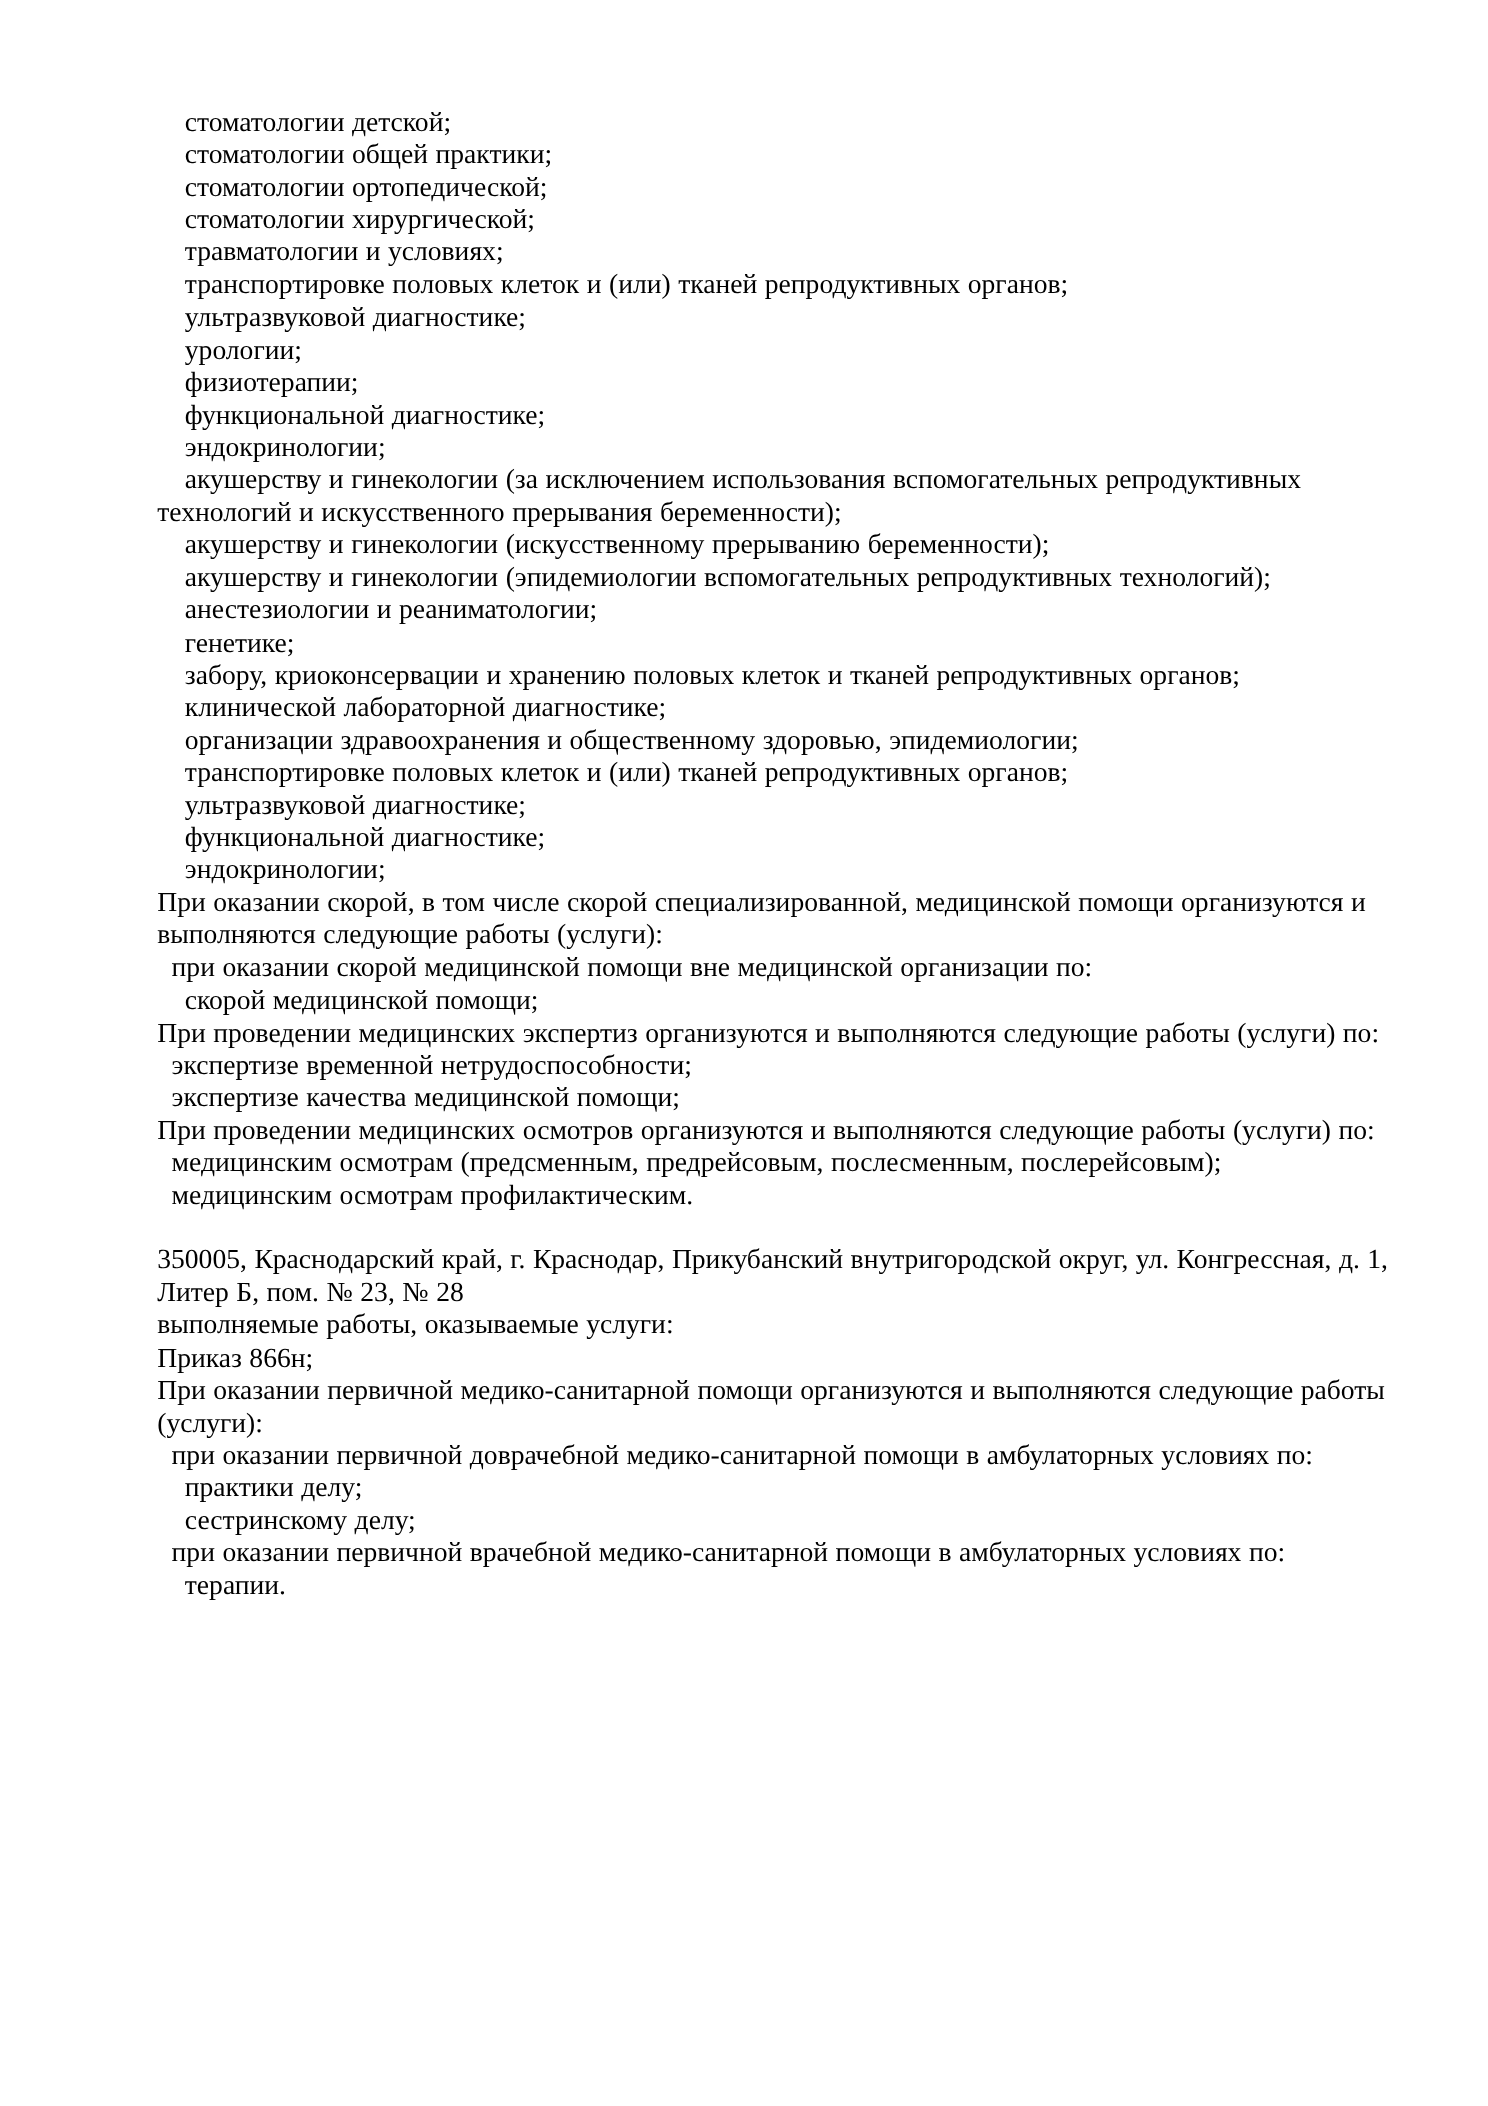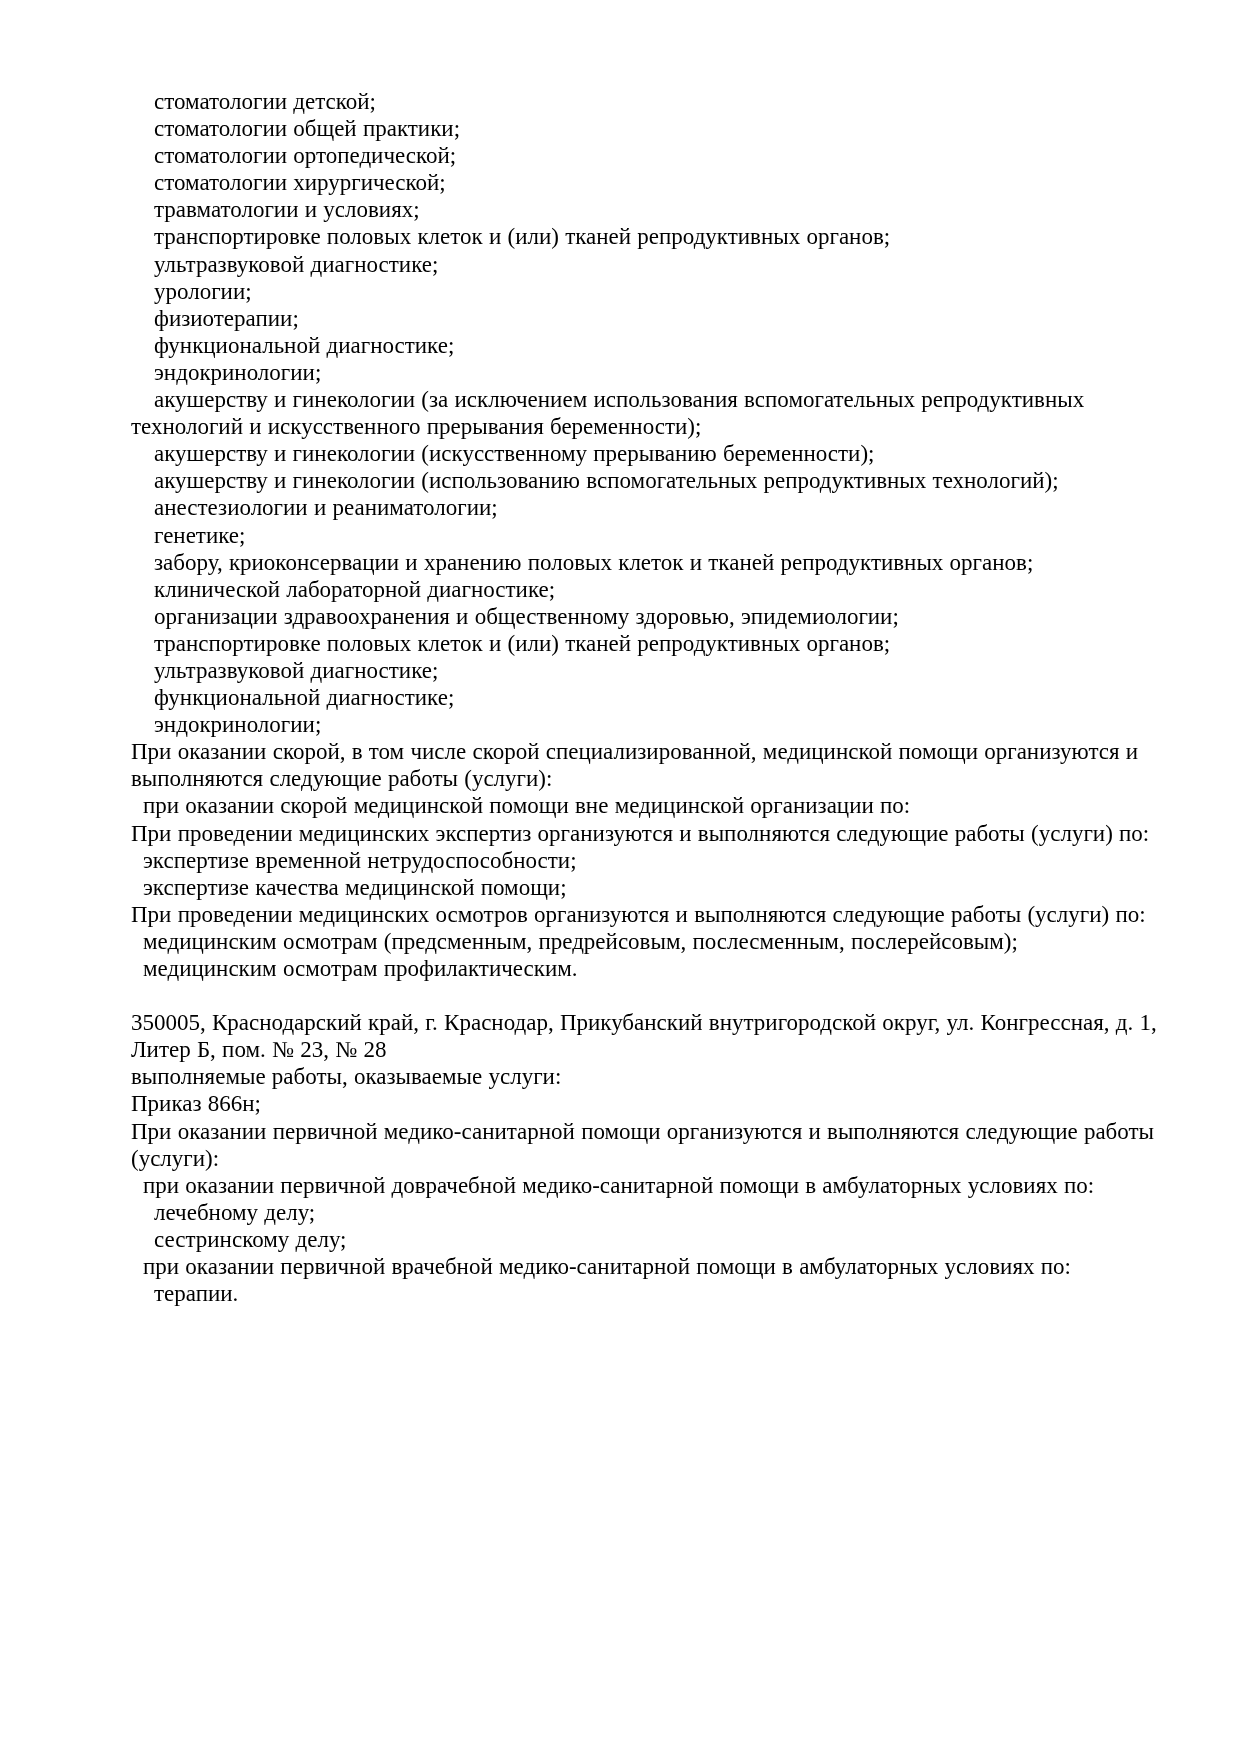--- a/index.html
+++ b/index.html
@@ -45,42 +45,43 @@
       <p class="para ind2">стоматологии хирургической;</p>
       <p class="para ind2">травматологии и условиях;</p>
       <p class="para ind2">транспортировке половых клеток и (или) тканей репродуктивных органов;</p>
       <p class="para ind2">ультразвуковой диагностике;</p>
       <p class="para ind2">урологии;</p>
       <p class="para ind2">физиотерапии;</p>
       <p class="para ind2">функциональной диагностике;</p>
       <p class="para ind2">эндокринологии;</p>
       <p class="para ind2">акушерству и гинекологии (за исключением использования вспомогательных репродуктивных технологий и искусственного прерывания беременности);</p>
       <p class="para ind2">акушерству и гинекологии (искусственному прерыванию беременности);</p>
-      <p class="para ind2">акушерству и гинекологии (использованию вспомогательных репродуктивных технологий);</p>
+      <p class="para ind2">акушерству и гинекологии (эпидемиологии вспомогательных репродуктивных технологий);</p>
       <p class="para ind2">анестезиологии и реаниматологии;</p>
       <p class="para ind2">генетике;</p>
       <p class="para ind2">забору, криоконсервации и хранению половых клеток и тканей репродуктивных органов;</p>
       <p class="para ind2">клинической лабораторной диагностике;</p>
       <p class="para ind2">организации здравоохранения и общественному здоровью, эпидемиологии;</p>
       <p class="para ind2">транспортировке половых клеток и (или) тканей репродуктивных органов;</p>
       <p class="para ind2">ультразвуковой диагностике;</p>
       <p class="para ind2">функциональной диагностике;</p>
       <p class="para ind2">эндокринологии;</p>
       <p class="para ind0">При оказании скорой, в том числе скорой специализированной, медицинской помощи организуются и выполняются следующие работы (услуги):</p>
       <p class="para ind1">при оказании скорой медицинской помощи вне медицинской организации по:</p>
+      <p class="para ind2">скорой медицинской помощи;</p>
       <p class="para ind0">При проведении медицинских экспертиз организуются и выполняются следующие работы (услуги) по:</p>
       <p class="para ind1">экспертизе временной нетрудоспособности;</p>
       <p class="para ind1">экспертизе качества медицинской помощи;</p>
       <p class="para ind0">При проведении медицинских осмотров организуются и выполняются следующие работы (услуги) по:</p>
       <p class="para ind1">медицинским осмотрам (предсменным, предрейсовым, послесменным, послерейсовым);</p>
       <p class="para ind1">медицинским осмотрам профилактическим.</p>
       <p class="para ind0 blank"></p>
       <p class="para ind0">350005, Краснодарский край, г. Краснодар, Прикубанский внутригородской округ, ул. Конгрессная, д. 1, Литер Б, пом. № 23, № 28</p>
       <p class="para ind0">выполняемые работы, оказываемые услуги:</p>
       <p class="para ind0">Приказ 866н;</p>
       <p class="para ind0">При оказании первичной медико-санитарной помощи организуются и выполняются следующие работы (услуги):</p>
       <p class="para ind1">при оказании первичной доврачебной медико-санитарной помощи в амбулаторных условиях по:</p>
-      <p class="para ind2">лечебному делу;</p>
+      <p class="para ind2">практики делу;</p>
       <p class="para ind2">сестринскому делу;</p>
       <p class="para ind1">при оказании первичной врачебной медико-санитарной помощи в амбулаторных условиях по:</p>
       <p class="para ind2">терапии.</p>
     </div>
 </div>
 
 </body></html>

